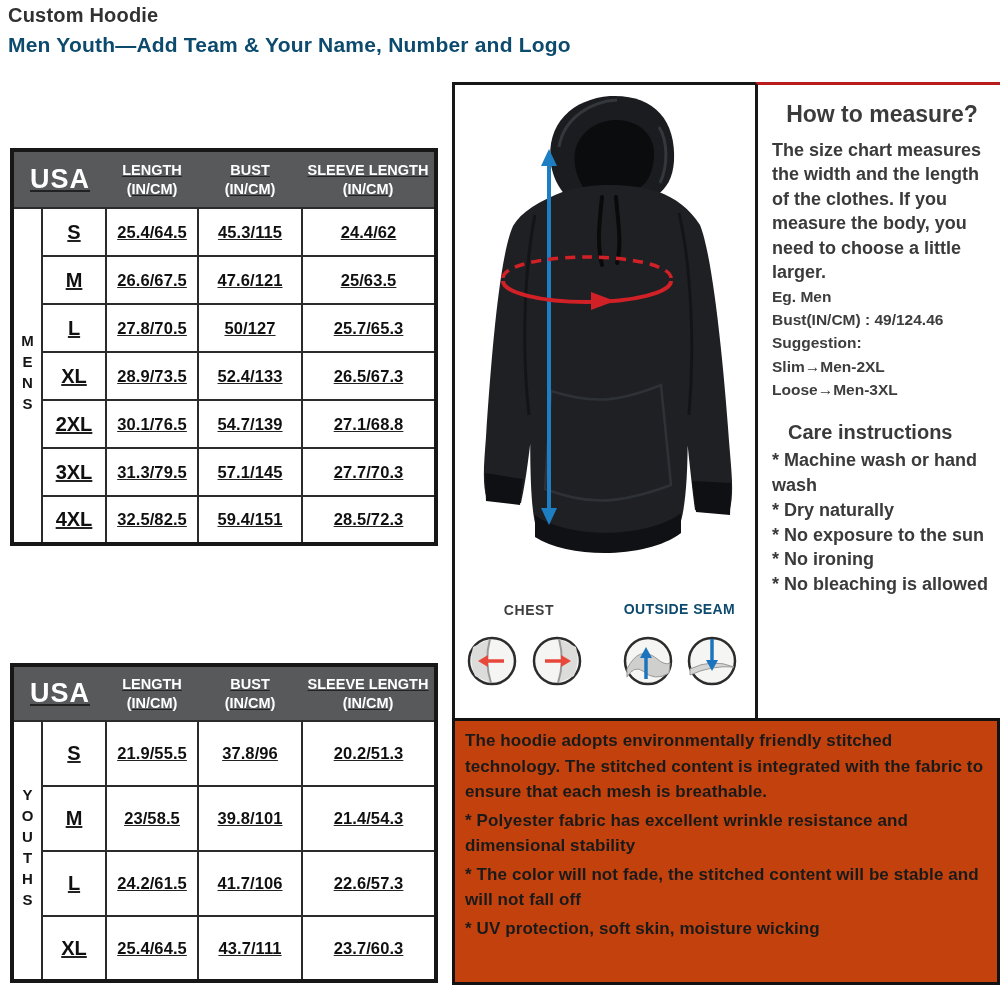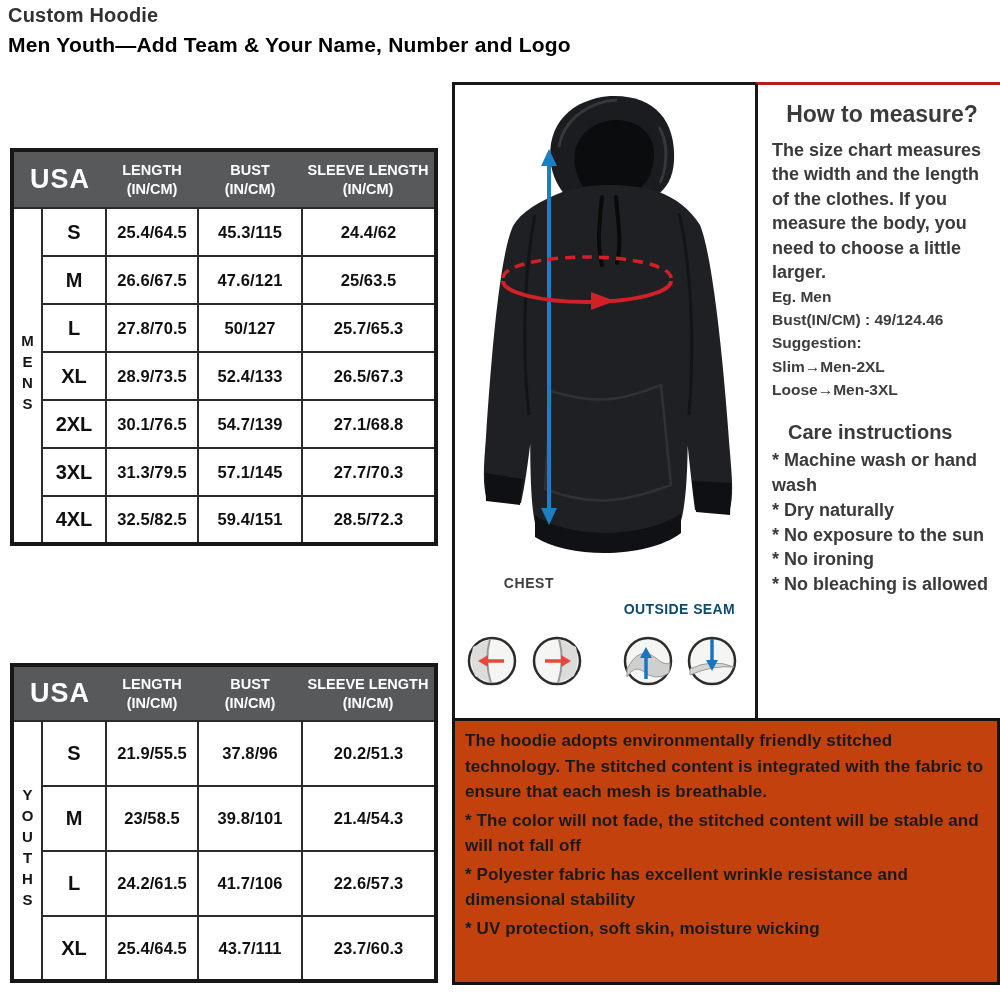--- a/index.html
+++ b/index.html
@@ -5,27 +5,27 @@
   * { box-sizing: border-box; }
   html,body { margin:0; padding:0; }
   body {
     width:1000px; height:1000px; background:#ffffff;
     font-family:"Liberation Sans", sans-serif; color:#222;
   }
   .page { position:relative; width:1000px; height:1000px; background:#fff; overflow:hidden; }
 
   
   .title    { position:absolute; left:8px;  top:4px;  font-size:20px; font-weight:700; color:#313131; letter-spacing:.2px; }
-  .subtitle { position:absolute; left:8px;  top:33px; font-size:21px; font-weight:600; color:#000000; letter-spacing:.2px; }
+  .subtitle { position:absolute; left:8px;  top:33px; font-size:21px; font-weight:600; color:#0c4a6e; letter-spacing:.2px; }
 
   
   .size-table {
     position:absolute; left:10px; width:428px;
     border-collapse:collapse; border:4px solid #171717;
-    table-layout:fixed; background:#fff;
+    table-layout:fixed; background:#fff;text-decoration:underline;
   }
   .size-table.mens  { top:148px; }
   .size-table.youth { top:663px; }
   .size-table col.c0 { width:30px; }
   .size-table col.c1 { width:64px; }
   .size-table col.c2 { width:92px; }
   .size-table col.c3 { width:104px; }
   .size-table col.c4 { width:134px; }
   .size-table thead th {
     background:#58595b; color:#fff; border:0; font-weight:700;
@@ -49,21 +49,21 @@
   td.sz  { font-size:20px; }
   td.val { font-size:16.5px; letter-spacing:.1px;border-radius:15px; }
 
   
   .hoodie-panel {
     position:absolute; left:452px; top:82px; width:303px; height:636px;
     border-left:3px solid #171717; border-top:3px solid #171717; background:#fff;
   }
   .hoodie-svg { position:absolute; left:0; top:0; }
   .chest-label {
-    position:absolute; top:490px; left:14px; width:120px; text-align:center;
+    position:absolute; top:517px; left:14px; width:120px; text-align:center;
     font-size:14px; font-weight:700; color:#3e3e3e; letter-spacing:.6px;
   }
   .seam-label {
     position:absolute; top:516px; left:152px; width:145px; text-align:center;
     font-size:14px; font-weight:700; color:#0c4a6e; letter-spacing:.4px;
   }
   .icons-svg { position:absolute; left:4px; top:540px; }
 
   
   .measure-panel {
@@ -287,18 +287,18 @@
     <div class="care-heading">Care instructions</div>
     <div class="care-lines">* Machine wash or hand wash
 * Dry naturally
 * No exposure to the sun
 * No ironing
 * No bleaching is allowed</div>
   </div>
 
   <div class="bottom-box">
     <p>The hoodie adopts environmentally friendly stitched technology. The stitched content is integrated with the fabric to ensure that each mesh is breathable.</p>
+    <p>* Polyester fabric has excellent wrinkle resistance and dimensional stability</p>
     <p>* The color will not fade, the stitched content will be stable and will not fall off</p>
-    <p>* Polyester fabric has excellent wrinkle resistance and dimensional stability</p>
     <p>* UV protection, soft skin, moisture wicking</p>
   </div>
 
 </div>
 
 </body></html>

